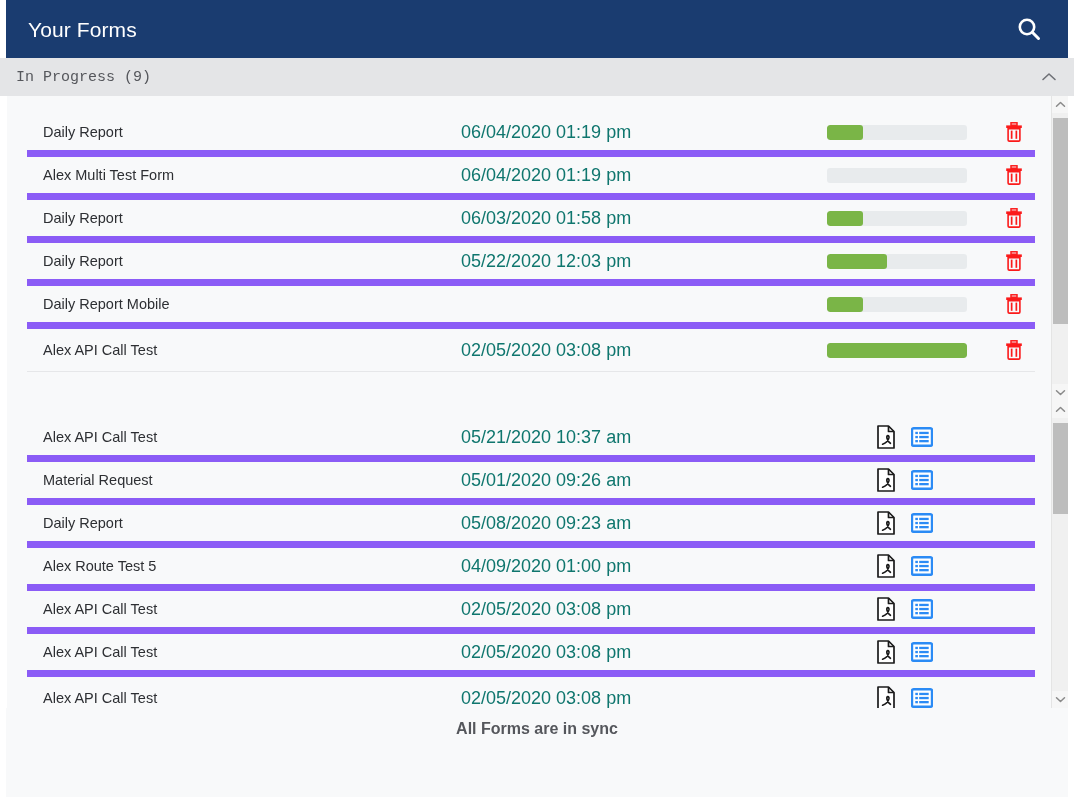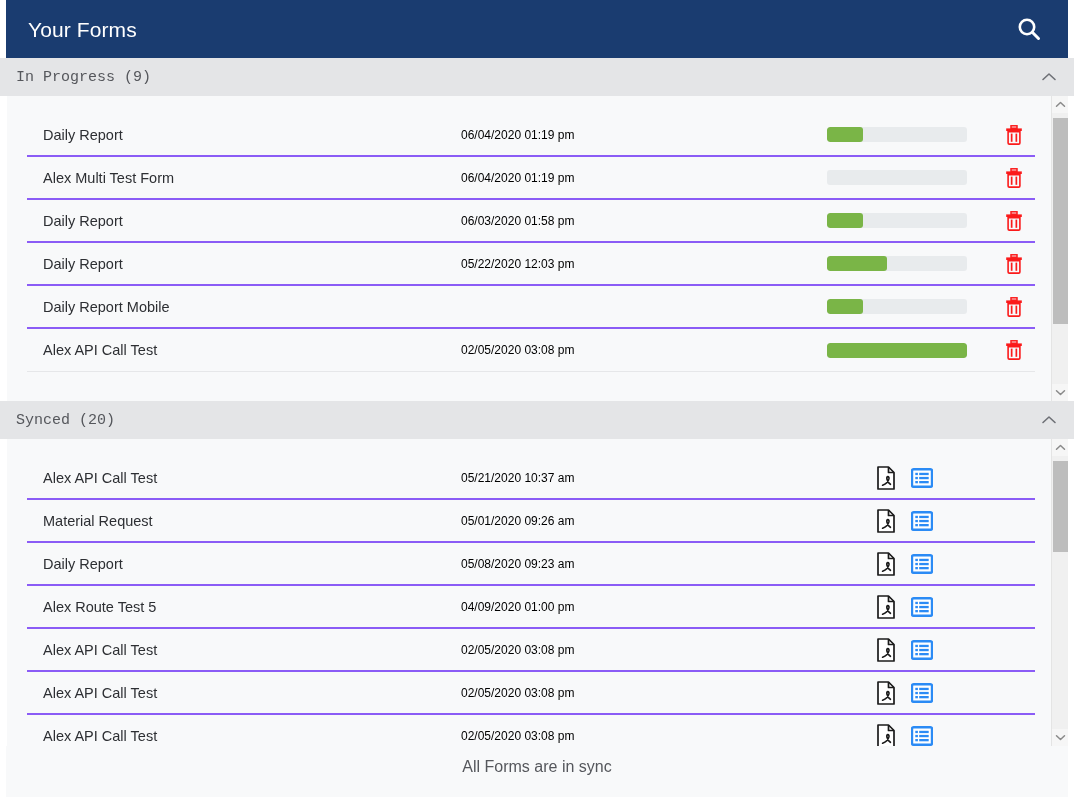--- a/index.html
+++ b/index.html
@@ -88,39 +88,39 @@
     padding: 0 0 0 0;
     overflow: hidden;
   }
   .list-inner { padding-top: 18px; }
   .list-inner-synced { padding-top: 18px; }
 
   .row {
     display: flex;
     align-items: center;
     height: 43px;
-    border-bottom: 2px solid #8b5cf6;
+    border-bottom: 7px solid #8b5cf6;
     margin: 0 16px 0 20px;
     padding: 0 0 0 16px;
     background: #f8f9fa;
     cursor: pointer;
   }
   .row:last-child { border-bottom: 1px solid #e6e7e9; }
 
   .row-name {
     flex: 0 0 418px;
     font-size: 14.5px;
     color: #2d2f33;
     white-space: nowrap;
     overflow: hidden;
   }
   .row-date {
     flex: 0 0 250px;
-    font-size: 12px;
-    color: #000000;
+    font-size: 18px;
+    color: #0f766e;
     white-space: nowrap;
   }
   .row-actions {
     flex: 1 1 auto;
     display: flex;
     align-items: center;
     justify-content: flex-end;
     gap: 12px;
     padding-right: 6px;
   }
@@ -187,20 +187,21 @@
 
   
   .footer {
     flex: 1 1 auto;
     background: #f8f9fa;
     display: flex;
     align-items: flex-start;
     justify-content: center;
     padding-top: 12px;
     margin: 0 6px 6px 6px;
+    font-weight: bold;
   }
   .footer-text {
     font-size: 16px;
     color: #55575c;
   }
 </style>
 </head>
 <body>
 
 <div id="app">
@@ -346,28 +347,20 @@
         <div class="sb-thumb" id="thumb-inprogress" style="top: 2%; height: 76%;"></div>
       </div>
       <div class="sb-arrow">
         <svg width="11" height="7" viewBox="0 0 11 7">
           <polyline points="1.5,1.7 5.5,5.5 9.5,1.7" fill="none" stroke="#8a8a8a" stroke-width="1.5" stroke-linecap="round" stroke-linejoin="round"></polyline>
         </svg>
       </div>
     </div>
   </div>
 
-  <div class="section-header">
-    <span class="section-header-label">Synced (20)</span>
-    <span class="chev">
-      <svg width="16" height="10" viewBox="0 0 16 10">
-        <polyline points="2,7.5 8,2 14,7.5" fill="none" stroke="#6e7076" stroke-width="1.6" stroke-linecap="round" stroke-linejoin="round"></polyline>
-      </svg>
-    </span>
-  </div>
 
   <div class="panel panel-synced">
     <div class="list">
       <div class="list-inner-synced" id="rows-synced">
           <div class="row">
             <div class="row-name">Alex API Call Test</div>
             <div class="row-date">05/21/2020 10:37 am</div>
             <div class="row-actions">
               <div class="sync-icons">
                 <button class="icon-btn">

